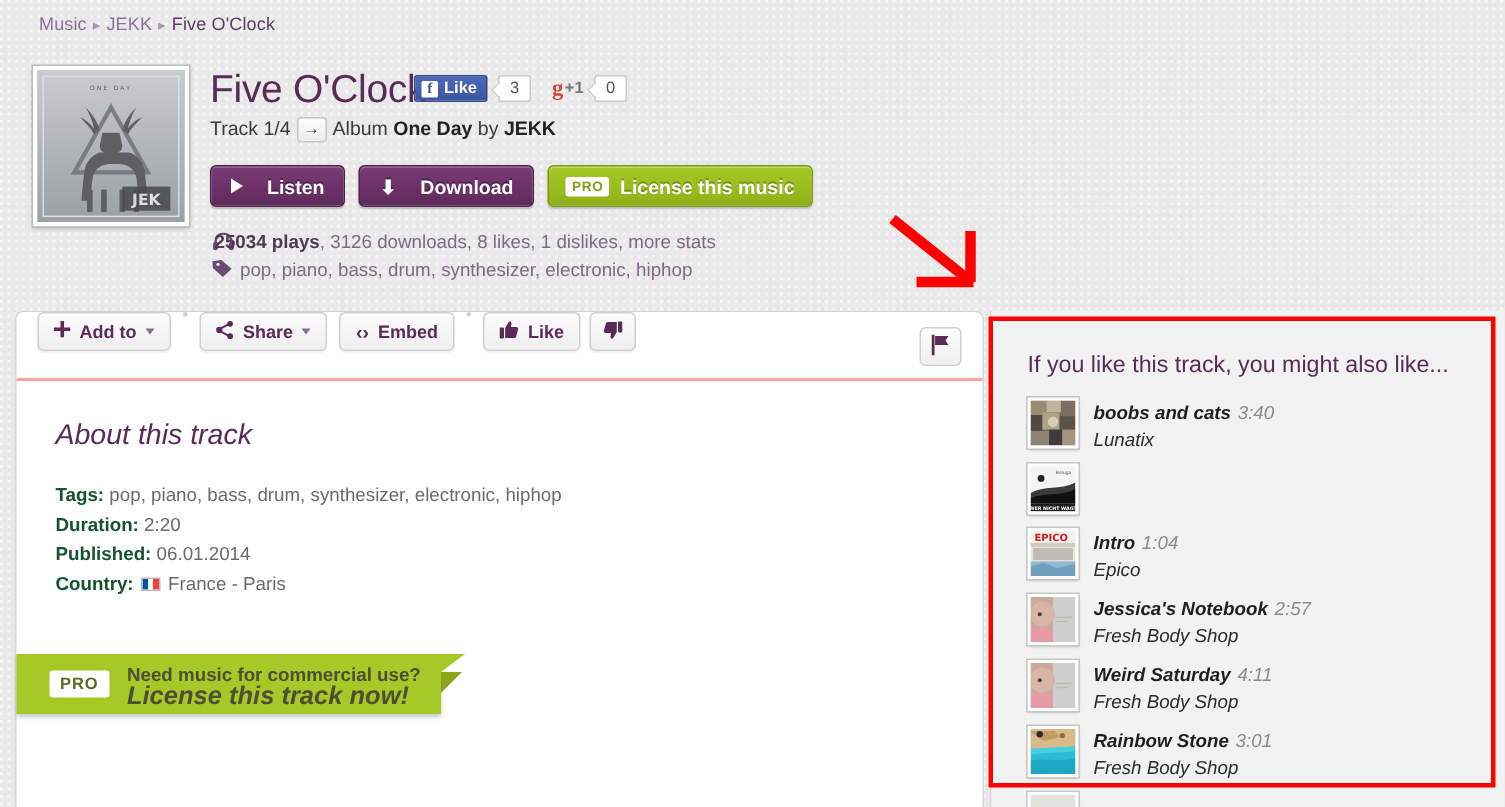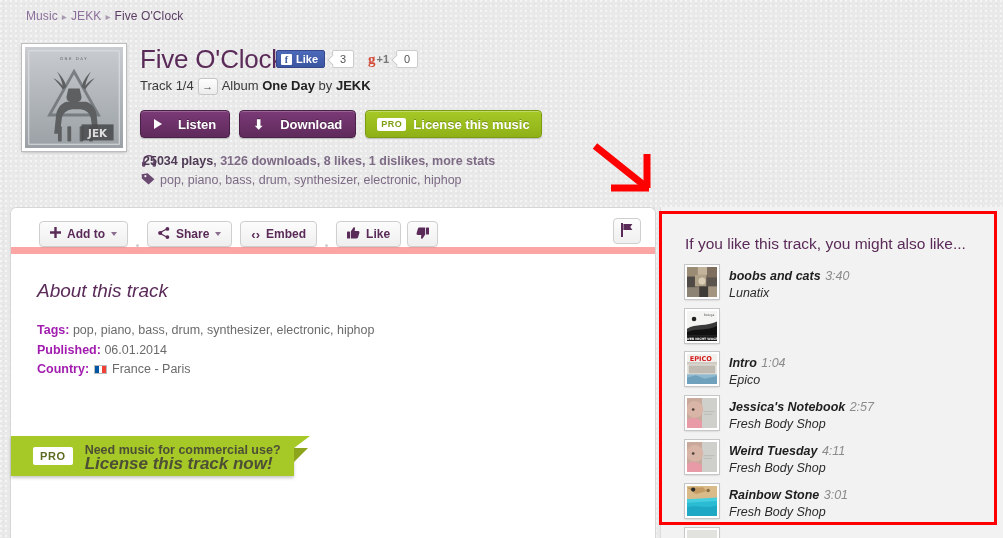--- a/index.html
+++ b/index.html
@@ -124,21 +124,21 @@
   }
   .tri { width:0;height:0;border-left:8px solid #fff;border-top:5px solid transparent;border-bottom:5px solid transparent; }
   .dl-arrow { font-size:13px; line-height:1; }
 
   
   .stats {
     position:absolute; left:143px; top:154px;
     font-size:12.5px; color:#7d6a85;
   }
   .stats b { color:#4e3a55; }
-  .stats a { color:#7d6a85; text-decoration:none;font-weight:bold; }
+  .stats a { color:#7d6a85; text-decoration:none; }
   .tags-line {
     position:absolute; left:160px; top:173px;
     font-size:12.5px; color:#7d6a85;
   }
   .ico-head {
     position:absolute; left:142px; top:155px;
     color:#6b4a72; font-size:13px;
   }
   .ico-tag {
     position:absolute; left:141px; top:173px;
@@ -148,22 +148,22 @@
   
   .panel {
     position:absolute; left:10px; top:207px;
     width: 646px; height: 331px;
     background:#fff;
     border:1px solid #d6d6d6;
     border-top-left-radius:6px; border-top-right-radius:6px;
     border-bottom:none;
   }
   .toolbar {
-    height:46px; border-bottom:7px solid #fca5a5;
-    display:flex; align-items:flex-end; padding:0 28px;
+    height:46px; border-bottom:2px solid #fca5a5;
+    display:flex; align-items:flex-start; padding:0 14px;
     position:relative;
   }
   .tb-btn {
     display:flex; align-items:center; gap:6px;
     height:26px; padding:0 10px;
     background: linear-gradient(#fcfcfc,#efefef);
     border:1px solid #cfcfcf; border-radius:4px;
     font-size:12px; font-weight:bold; color:#5a2a58;
     box-shadow: 0 1px 1px rgba(0,0,0,.06);
   }
@@ -178,21 +178,21 @@
     border:1px solid #cfcfcf; border-radius:4px;
     display:flex;align-items:center;justify-content:center;
     color:#5a2a58; font-size:13px;
   }
 
   .about-h {
     margin:26px 0 0 26px;
     font-size:19px; font-weight:normal; color:#5a2a58;font-style:italic;
   }
   .about-list { margin:19px 0 0 26px; font-size:12.5px; color:#2f2f2f; line-height:19.5px; }
-  .about-list .k { font-weight:bold; color:#a21caf; }
+  .about-list .k { font-weight:bold; color:#14532d; }
   .about-list .v { color:#6b6b6b; }
   .flag-fr {
     display:inline-block; width:13px; height:9px;
     vertical-align:-1px; margin:0 2px 0 1px;
     background: linear-gradient(to right,#0055a4 0 33.3%, #fff 33.3% 66.6%, #ef4135 66.6% 100%);
     border:1px solid #bbb;
   }
 
   
   .ribbon {
@@ -410,20 +410,24 @@
   </div>
 
   <h2 class="about-h">About this track</h2>
 
   <div class="about-list">
     <div>
       <span class="k">Tags:</span>
       <span class="v">pop, piano, bass, drum, synthesizer, electronic, hiphop</span>
     </div>
     <div>
+      <span class="k">Duration:</span>
+      <span class="v">2:20</span>
+    </div>
+    <div>
       <span class="k">Published:</span>
       <span class="v">06.01.2014</span>
     </div>
     <div>
       <span class="k">Country:</span>
       <span class="flag-fr"></span>
       <span class="v">France - Paris</span>
     </div>
   </div>
 
@@ -529,21 +533,21 @@
         <path d="M0 0 L17 0 L17 34 L0 34 Z" fill="#c8a99c"></path>
         <circle cx="9" cy="13" r="9.5" fill="#d8b5a6"></circle>
         <circle cx="7" cy="13" r="1.5" fill="#4a3a33"></circle>
         <path d="M0 25 C5 21 13 22 17 27 L17 34 L0 34 Z" fill="#e89aa6"></path>
         <rect x="19" y="15" width="12" height="1" fill="#b9b9b4"></rect>
         <rect x="19" y="18" width="9" height="1" fill="#b9b9b4"></rect>
       </svg>
     </div>
     <div class="rec-text">
       <div>
-        <span class="rec-title">Weird Tuesday</span>
+        <span class="rec-title">Weird Saturday</span>
         <span class="rec-dur">4:11</span>
       </div>
       <div class="rec-artist">Fresh Body Shop</div>
     </div>
   </div>
 
   <div class="rec">
     <div class="rec-thumb">
       <svg viewBox="0 0 34 34">
         <rect width="34" height="34" fill="#2bbcd4"></rect>

